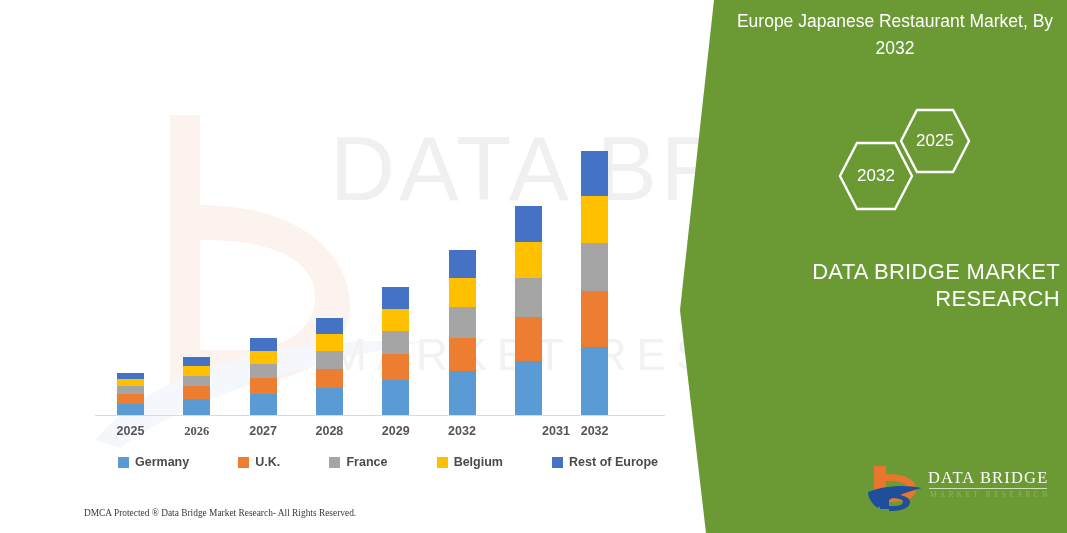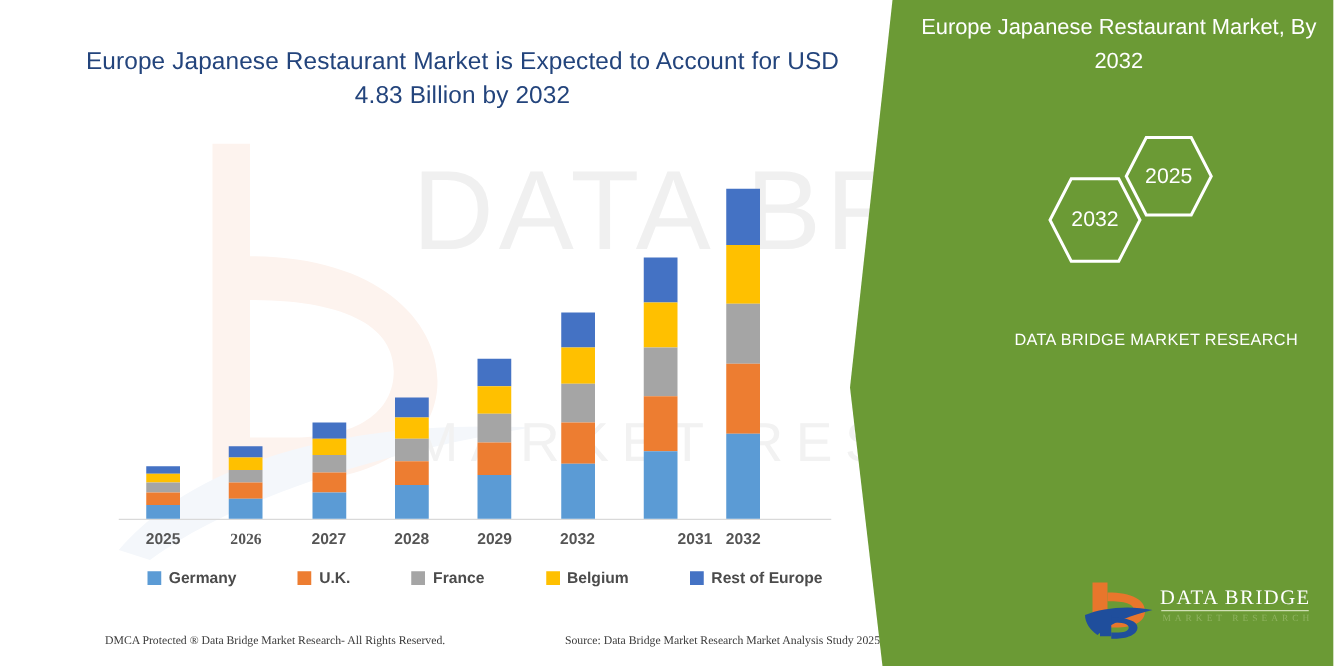--- a/index.html
+++ b/index.html
@@ -76,21 +76,21 @@
     position:absolute;left:660px;top:0;width:407px;height:533px;
     background:#6b9a35;
     clip-path:polygon(54px 0, 407px 0, 407px 533px, 46px 533px, 20px 310px);
   }
   .panel-title{
     position:absolute;left:735px;top:8px;width:320px;
     text-align:center;color:#ffffff;font-size:17.5px;line-height:27px;
   }
   .panel-brand{
     position:absolute;left:790px;top:258px;width:270px;
-    text-align:center;color:#ffffff;font-size:13px;line-height:27px;
+    text-align:right;color:#ffffff;font-size:22px;line-height:27px;
     letter-spacing:.3px;
   }
   .hex{
     position:absolute;
     display:flex;align-items:center;justify-content:center;
     color:#ffffff;font-size:17px;
   }
   .hex svg{position:absolute;left:0;top:0;}
   .hex span{position:relative;z-index:2;}
 
@@ -123,21 +123,20 @@
     </svg>
   </div>
   <div class="wm-blue-swoosh">
     <svg width="330" height="120" viewBox="0 0 330 120">
       <path d="M0,110 C60,40 180,5 330,12 C200,34 90,70 25,118 Z" fill="#f4f7fb"></path>
     </svg>
   </div>
   <div class="wm-text">DATA BRIDGE</div>
   <div class="wm-text2">MARKET RESEARCH</div>
 
-  <div class="chart-title">Europe Japanese Restaurant Market is Expected to Account for USD 4.83 Billion by 2032</div>
 
   <div class="bars-layer">
     <div class="axis-line"></div>
     <div id="bars">
         <div class="bar" style="left: 117px; width: 27px; height: 42.5143px; bottom: 0px; position: absolute; top: 372.486px;">
           <div class="seg" style="background: rgb(91, 155, 213); height: 11.2929px;"></div>
           <div class="seg" style="background: rgb(237, 125, 49); height: 9.3px;"></div>
           <div class="seg" style="background: rgb(165, 165, 165); height: 7.97143px;"></div>
           <div class="seg" style="background: rgb(255, 192, 0); height: 7.30714px;"></div>
           <div class="seg" style="background: rgb(68, 114, 196); height: 6.64286px;"></div>
@@ -222,21 +221,20 @@
         <span class="legend-label">Belgium</span>
       </div>
       <div class="legend-item">
         <span class="legend-swatch" style="background: rgb(68, 114, 196);"></span>
         <span class="legend-label">Rest of Europe</span>
       </div>
     </div>
 
   <div class="footer">
     <span>DMCA Protected ® Data Bridge Market Research-  All Rights Reserved.</span>
-    <span>Source: Data Bridge Market Research  Market Analysis Study 2025</span>
   </div>
 
   <div class="green-panel"></div>
   <div class="panel-title">Europe Japanese Restaurant Market, By 2032</div>
 
   <div class="hex" style="left:837px;top:140px;width:78px;height:72px;">
     <svg width="78" height="72" viewBox="0 0 78 72">
       <polygon points="20,3 58,3 75,36 58,69 20,69 3,36" fill="none" stroke="#ffffff" stroke-width="2.4"></polygon>
     </svg>
     <span>2032</span>

